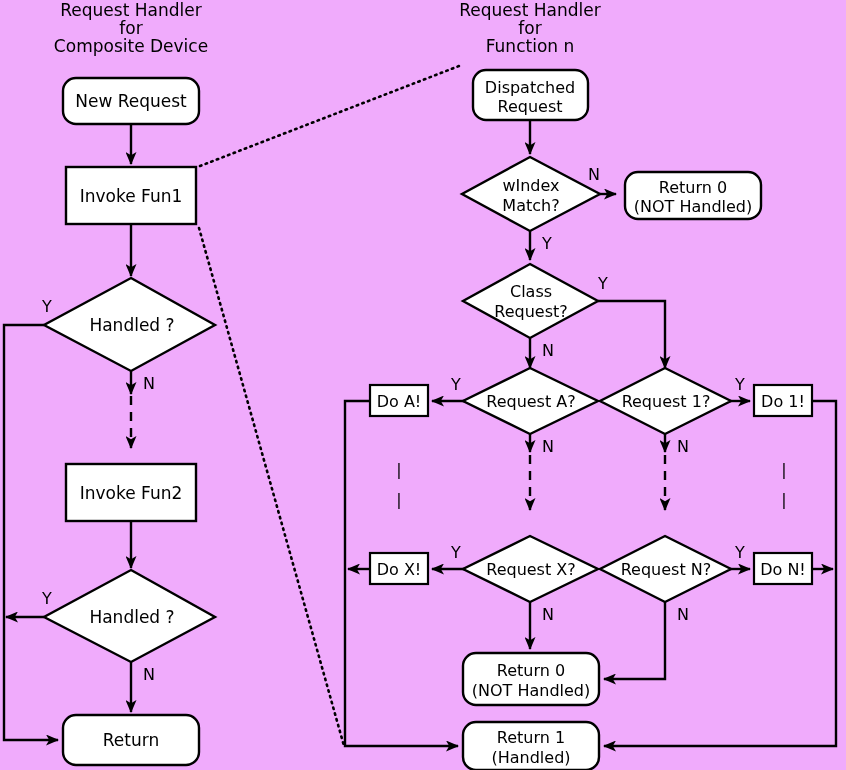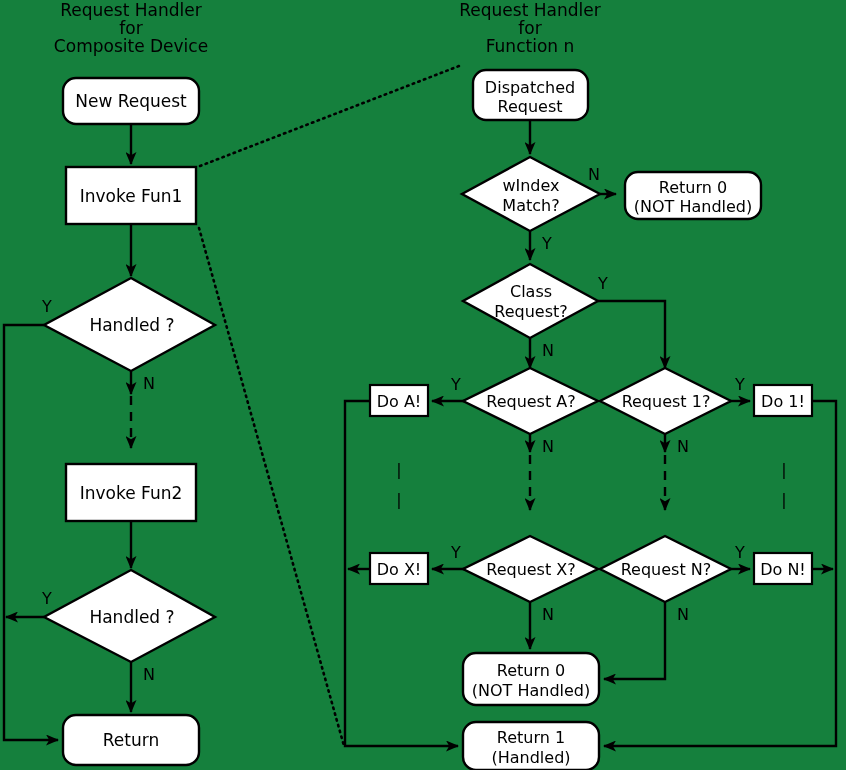--- a/index.html
+++ b/index.html
@@ -1,16 +1,16 @@
 <!DOCTYPE html>
 <html><head>
 <meta charset="utf-8">
 <style>
   html,body{margin:0;padding:0;background:#ffffff;}
-  #stage{position:relative;width:846px;height:770px;background:#15803d;
+  #stage{position:relative;width:846px;height:770px;background:#f0abfc;
          font-family:"DejaVu Sans","Liberation Sans",sans-serif;overflow:hidden;}
   svg#flow{position:absolute;left:0;top:0;width:846px;height:770px;}
   .shape{fill:#ffffff;stroke:#000000;stroke-width:2.4;}
   .shape-thin{fill:#ffffff;stroke:#000000;stroke-width:2.2;}
   .conn{stroke:#000000;stroke-width:2.4;fill:none;}
   .conn-dash{stroke:#000000;stroke-width:2.4;fill:none;stroke-dasharray:9 7;}
   .conn-dot{stroke:#000000;stroke-width:2.6;fill:none;stroke-dasharray:1.5 4.5;stroke-linecap:round;}
   text{fill:#000000;font-family:"DejaVu Sans","Liberation Sans",sans-serif;}
   .t-title{font-size:17px;text-anchor:middle;}
   .t-node{font-size:17px;text-anchor:middle;}

